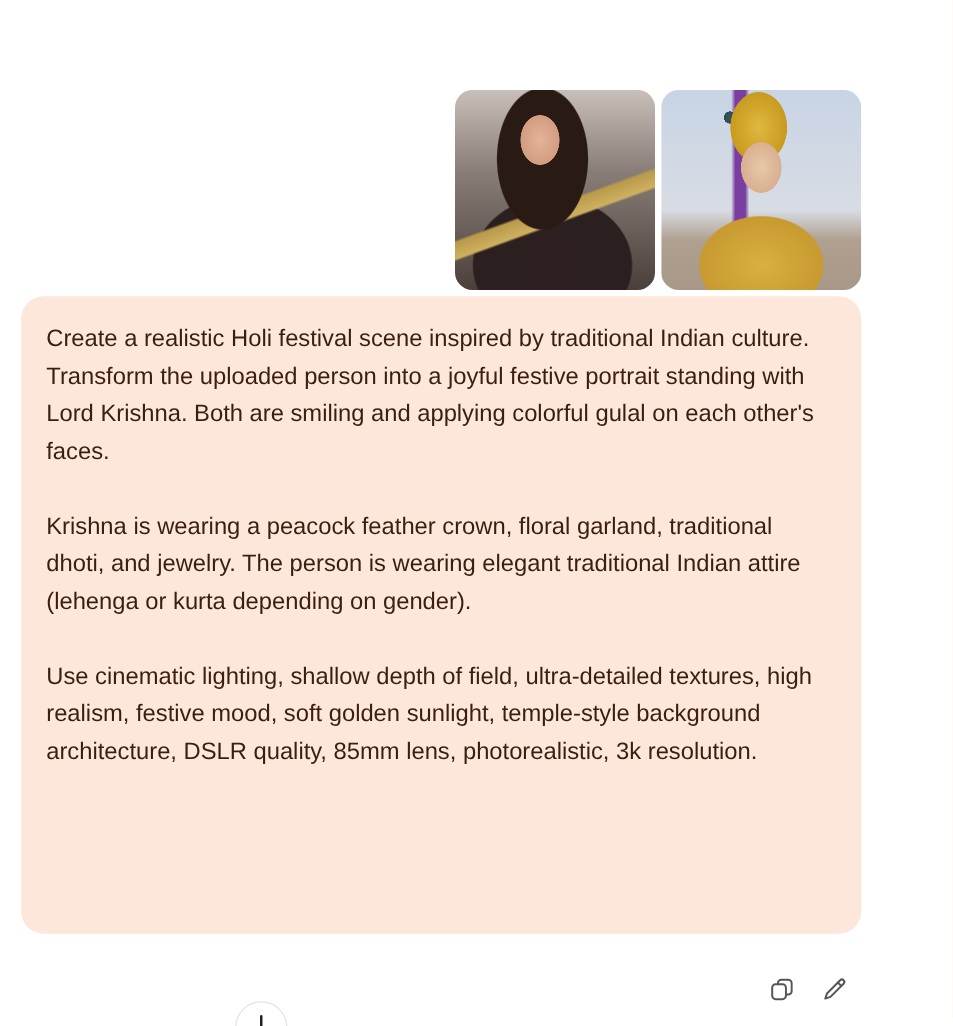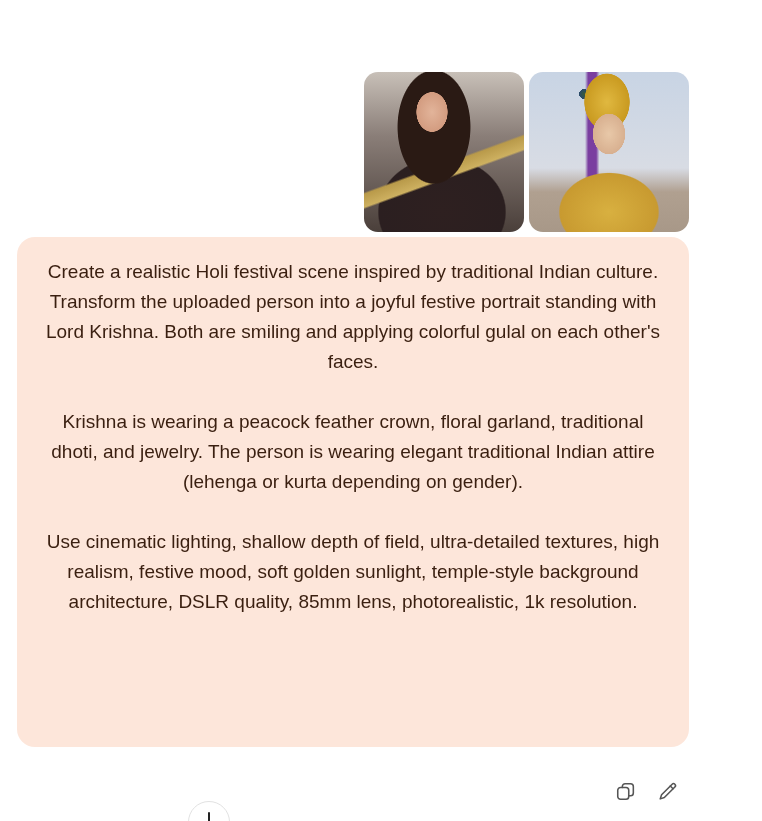--- a/index.html
+++ b/index.html
@@ -34,21 +34,20 @@
 
     .bubble {
       position: absolute; top: 237px; left: 17px;
       width: 672px; height: 510px;
       background: #fde6da;
       border-radius: 18px;
       padding: 20px 20px 18px 20px;
       color: #3a1f10;
       font-size: 19px;
       line-height: 30px;
-      text-align: center;
     }
     .bubble p { margin: 0 0 30px 0; }
     .bubble p:last-child { margin-bottom: 0; }
 
     .actions {
       position: absolute; top: 780px; left: 614px;
       display: flex; gap: 18px;
     }
     .action-btn {
       width: 24px; height: 24px; display: flex; align-items: center; justify-content: center;
@@ -69,21 +68,21 @@
 <body>
 
 <div class="attachments">
   <div class="thumb thumb-1" title="Uploaded photo of a smiling woman wearing a dark sequined saree and earrings"></div>
   <div class="thumb thumb-2" title="Uploaded photo of Lord Krishna with peacock feather crown and golden jewelry"></div>
 </div>
 
 <div class="bubble">
   <p>Create a realistic Holi festival scene inspired by traditional Indian culture. Transform the uploaded person into a joyful festive portrait standing with Lord Krishna. Both are smiling and applying colorful gulal on each other's faces.</p>
   <p>Krishna is wearing a peacock feather crown, floral garland, traditional dhoti, and jewelry. The person is wearing elegant traditional Indian attire (lehenga or kurta depending on gender).</p>
-  <p>Use cinematic lighting, shallow depth of field, ultra-detailed textures, high realism, festive mood, soft golden sunlight, temple-style background architecture, DSLR quality, 85mm lens, photorealistic, 1k resolution.</p>
+  <p>Use cinematic lighting, shallow depth of field, ultra-detailed textures, high realism, festive mood, soft golden sunlight, temple-style background architecture, DSLR quality, 85mm lens, photorealistic, 3k resolution.</p>
 </div>
 
 <div class="actions">
   <div class="action-btn" title="Copy">
     <svg viewBox="0 0 24 24">
       <rect x="3" y="7" width="12" height="13" rx="3"></rect>
       <path d="M8 7V6a3 3 0 0 1 3-3h6a3 3 0 0 1 3 3v7a3 3 0 0 1-3 3h-2"></path>
     </svg>
   </div>
   <div class="action-btn" title="Edit">

